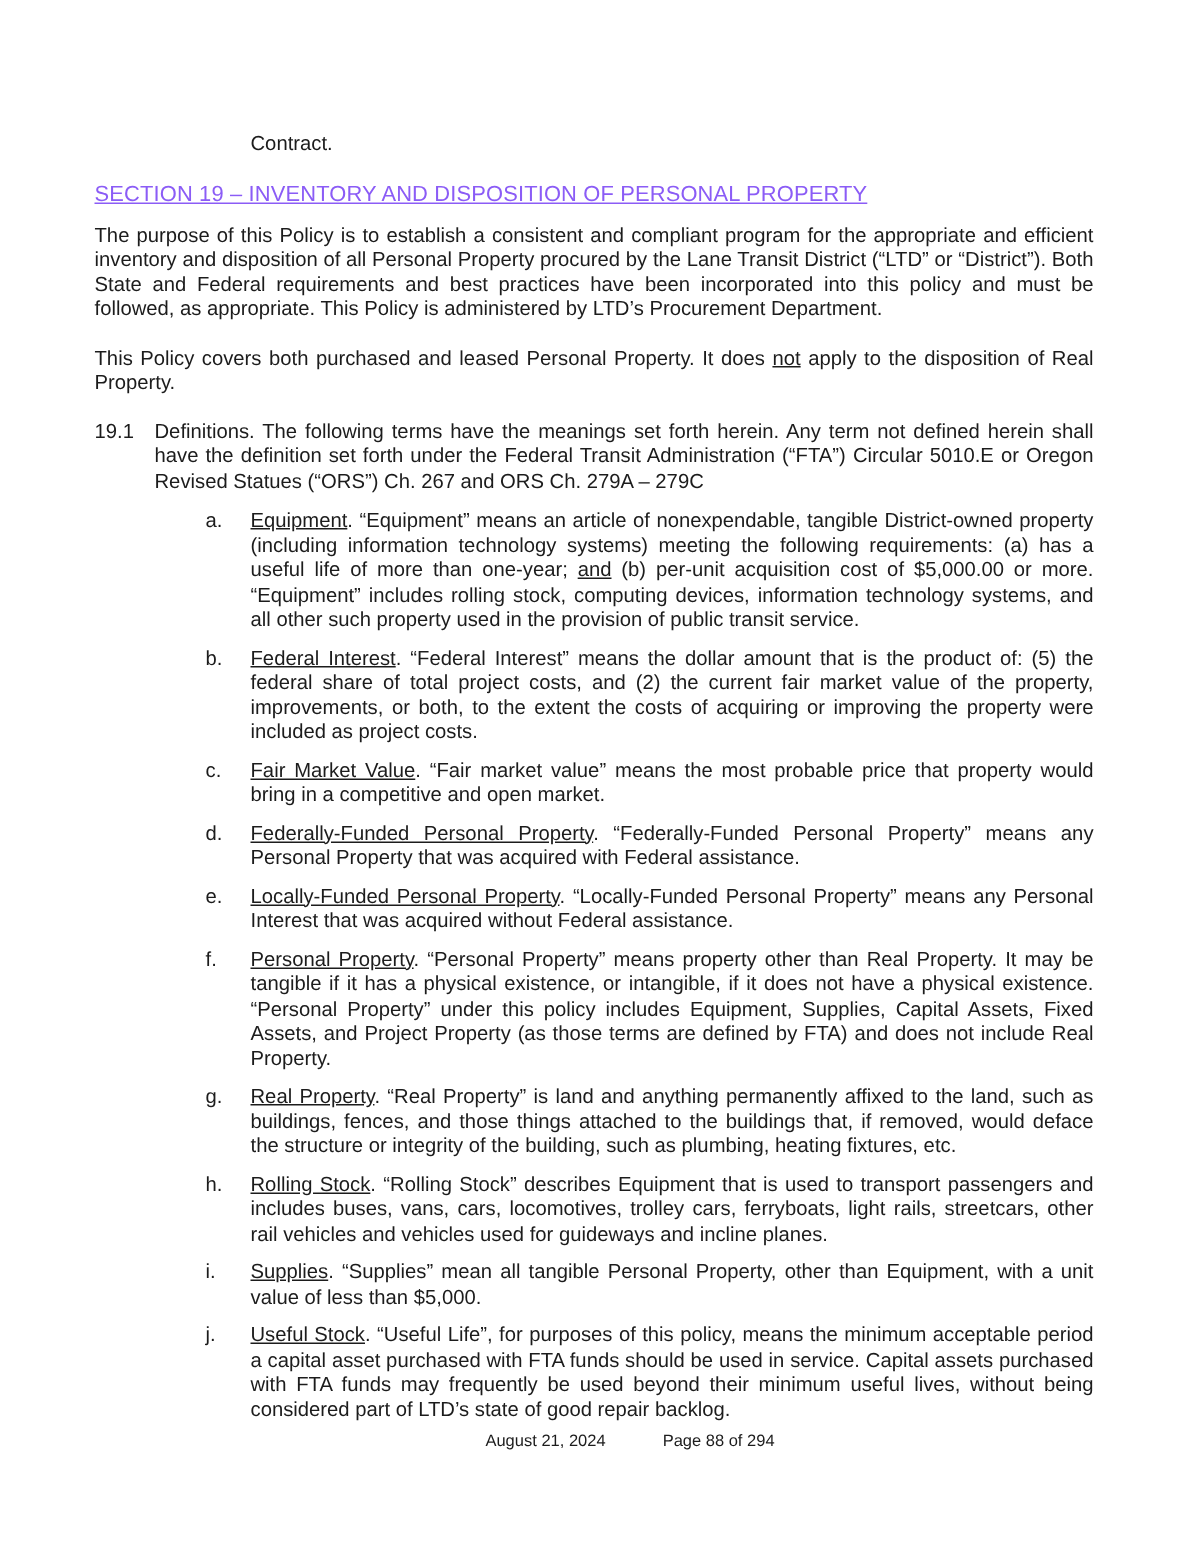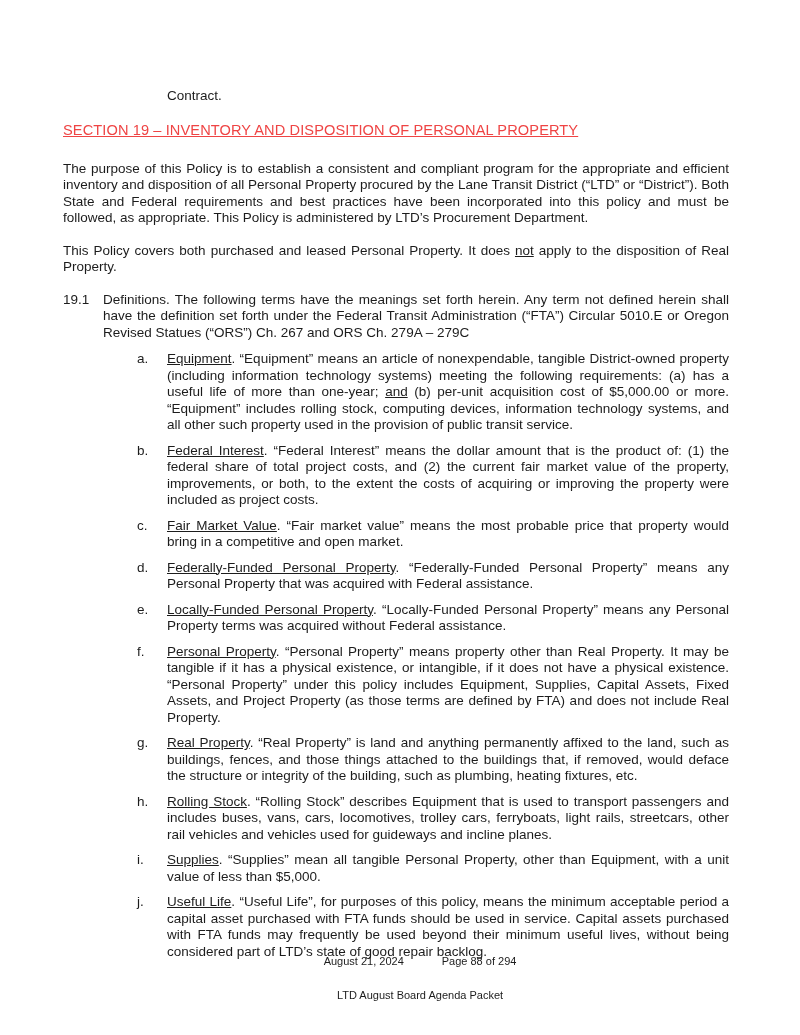--- a/index.html
+++ b/index.html
@@ -17,25 +17,25 @@
   .content {
     position: absolute;
     top: 88px;
     left: 63px;
     width: 666px;
   }
   .contract-line {
     margin: 0 0 17px 104px;
   }
   .section-heading {
-    color: #ef4444;
+    color: #8b5cf6;
     text-decoration: underline;
     font-size: 14.6px;
     line-height: 17px;
-    margin: 0 0 22px 0;
+    margin: 0 0 10px 0;
     letter-spacing: 0.1px;
   }
   .para {
     text-align: justify;
     margin: 0 0 16px 0;
   }
   .u { text-decoration: underline; margin-top: 10px; }
   .li {
     display: flex;
     margin: 0 0 9px 0;
@@ -86,36 +86,36 @@
       <div class="li-body">Definitions. The following terms have the meanings set forth herein. Any term not defined herein shall have the definition set forth under the Federal Transit Administration (“FTA”) Circular 5010.E or Oregon Revised Statues (“ORS”) Ch. 267 and ORS Ch. 279A – 279C</div>
     </div>
 
     <div class="li li-letter">
       <span class="li-label">a.</span>
       <div class="li-body"><span class="u">Equipment</span><span>. “Equipment” means an article of nonexpendable, tangible District-owned property (including information technology systems) meeting the following requirements: (a) has a useful life of more than one-year; </span><span class="u">and</span><span> (b) per-unit acquisition cost of $5,000.00 or more. “Equipment” includes rolling stock, computing devices, information technology systems, and all other such property used in the provision of public transit service.</span></div>
     </div>
 
     <div class="li li-letter">
       <span class="li-label">b.</span>
-      <div class="li-body"><span class="u">Federal Interest</span><span>. “Federal Interest” means the dollar amount that is the product of: (1) the federal share of total project costs, and (2) the current fair market value of the property, improvements, or both, to the extent the costs of acquiring or improving the property were included as project costs.</span></div>
+      <div class="li-body"><span class="u">Federal Interest</span><span>. “Federal Interest” means the dollar amount that is the product of: (5) the federal share of total project costs, and (2) the current fair market value of the property, improvements, or both, to the extent the costs of acquiring or improving the property were included as project costs.</span></div>
     </div>
 
     <div class="li li-letter">
       <span class="li-label">c.</span>
       <div class="li-body"><span class="u">Fair Market Value</span><span>. “Fair market value” means the most probable price that property would bring in a competitive and open market.</span></div>
     </div>
 
     <div class="li li-letter">
       <span class="li-label">d.</span>
       <div class="li-body"><span class="u">Federally-Funded Personal Property</span><span>. “Federally-Funded Personal Property” means any Personal Property that was acquired with Federal assistance.</span></div>
     </div>
 
     <div class="li li-letter">
       <span class="li-label">e.</span>
-      <div class="li-body"><span class="u">Locally-Funded Personal Property</span><span>. “Locally-Funded Personal Property” means any Personal Property terms was acquired without Federal assistance.</span></div>
+      <div class="li-body"><span class="u">Locally-Funded Personal Property</span><span>. “Locally-Funded Personal Property” means any Personal Interest that was acquired without Federal assistance.</span></div>
     </div>
 
     <div class="li li-letter">
       <span class="li-label">f.</span>
       <div class="li-body"><span class="u">Personal Property</span><span>.  “Personal Property” means property other than Real Property. It may be tangible if it has a physical existence, or intangible, if it does not have a physical existence. “Personal Property” under this policy includes Equipment, Supplies, Capital Assets, Fixed Assets, and Project Property (as those terms are defined by FTA) and does not include Real Property.</span></div>
     </div>
 
     <div class="li li-letter">
       <span class="li-label">g.</span>
       <div class="li-body"><span class="u">Real Property</span><span>. “Real Property” is land and anything permanently affixed to the land, such as buildings, fences, and those things attached to the buildings that, if removed, would deface the structure or integrity of the building, such as plumbing, heating fixtures, etc.</span></div>
@@ -126,24 +126,23 @@
       <div class="li-body"><span class="u">Rolling Stock</span><span>. “Rolling Stock” describes Equipment that is used to transport passengers and includes buses, vans, cars, locomotives, trolley cars, ferryboats, light rails, streetcars, other rail vehicles and vehicles used for guideways and incline planes.</span></div>
     </div>
 
     <div class="li li-letter">
       <span class="li-label">i.</span>
       <div class="li-body"><span class="u">Supplies</span><span>. “Supplies” mean all tangible Personal Property, other than Equipment, with a unit value of less than $5,000.</span></div>
     </div>
 
     <div class="li li-letter">
       <span class="li-label">j.</span>
-      <div class="li-body"><span class="u">Useful Life</span><span>. “Useful Life”, for purposes of this policy, means the minimum acceptable period a capital asset purchased with FTA funds should be used in service. Capital assets purchased with FTA funds may frequently be used beyond their minimum useful lives, without being considered part of LTD’s state of good repair backlog.</span></div>
+      <div class="li-body"><span class="u">Useful Stock</span><span>. “Useful Life”, for purposes of this policy, means the minimum acceptable period a capital asset purchased with FTA funds should be used in service. Capital assets purchased with FTA funds may frequently be used beyond their minimum useful lives, without being considered part of LTD’s state of good repair backlog.</span></div>
     </div>
 
   </div>
 
 
-  <div class="footer-sub footer-sub-1">LTD August Board Agenda Packet</div>
 
   <div class="footer-sub footer-sub-2">
     <span class="gap">August 21, 2024</span><span>Page 88 of 294</span>
   </div>
 </div>
 
 </body></html>

